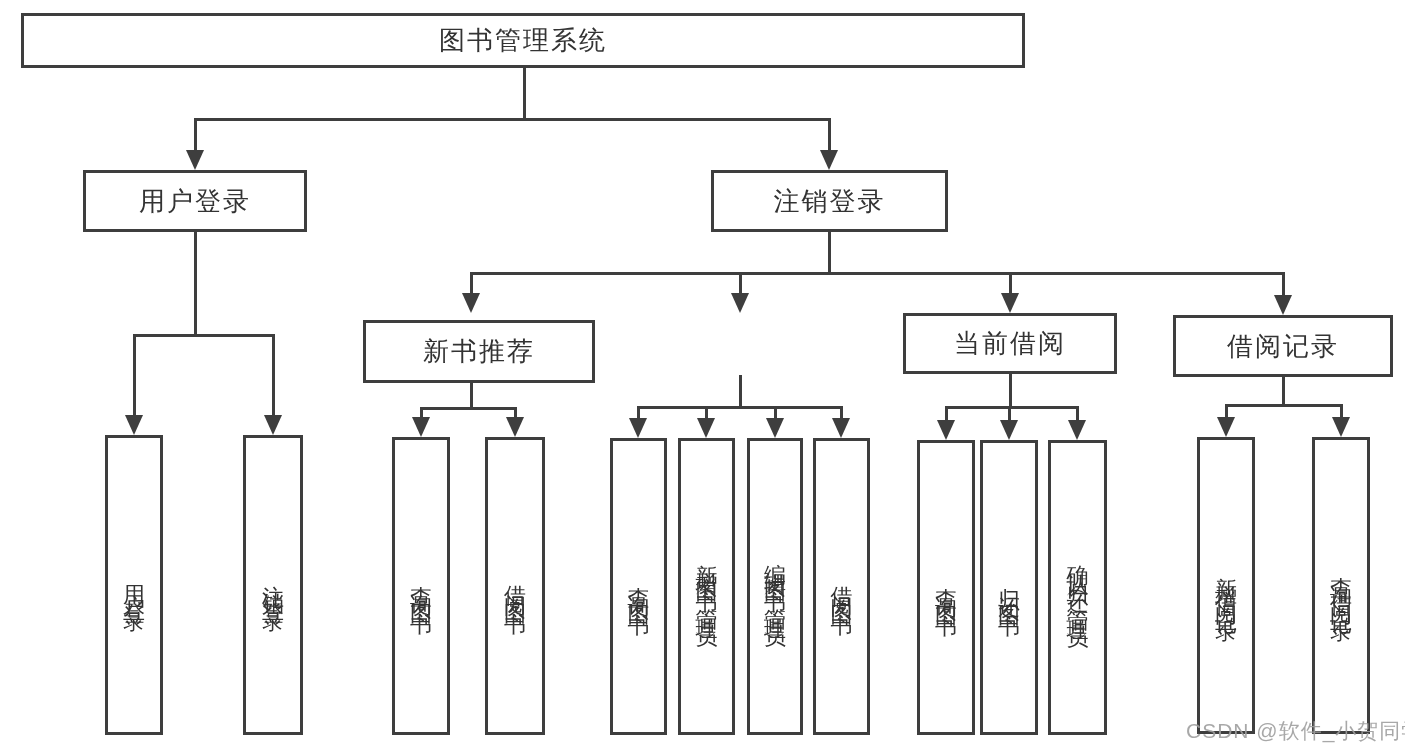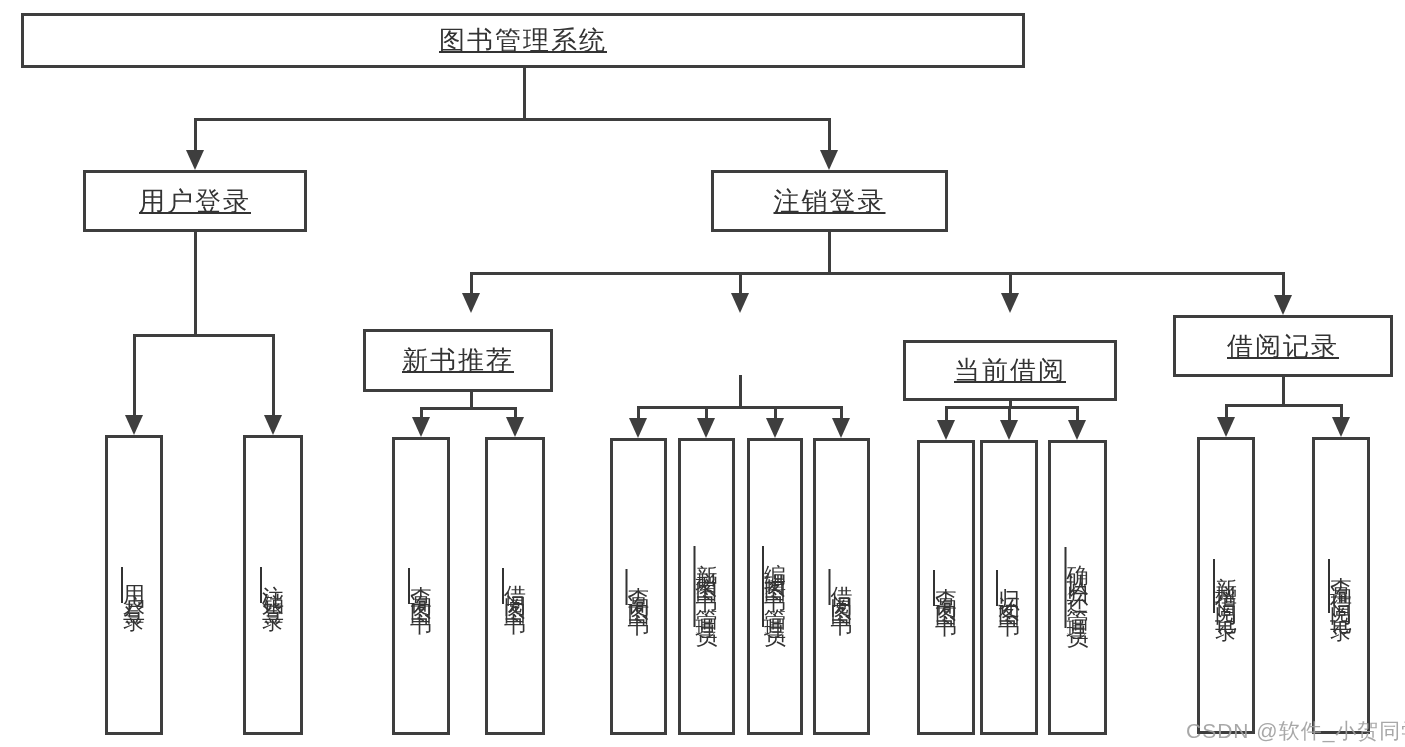--- a/index.html
+++ b/index.html
@@ -10,39 +10,38 @@
     font-family:"Liberation Sans", sans-serif;
     overflow:hidden;
   }
   .node{
     position:absolute;
     background:#ffffff;
     border:3px solid #3e3e3e;
     display:flex;align-items:center;justify-content:center;
     color:#333333;
     box-sizing:border-box;
-    text-decoration:underline;
   }
   .hnode{font-size:26px;letter-spacing:2px;}
   .vnode{font-size:22px;}
   .vnode .vtext{
     writing-mode:vertical-rl;
     letter-spacing:9px;
     line-height:1;
     white-space:nowrap;
   }
   
   .b-root{left:21px;top:13px;width:1004px;height:55px;}
   
   .b-user-login{left:83px;top:170px;width:224px;height:62px;}
   .b-book-mgmt{left:711px;top:170px;width:237px;height:62px;}
   
-  .b-new-book-rec{left:363px;top:329px;width:190px;height:63px;align-items:center;}
+  .b-new-book-rec{left:363px;top:320px;width:232px;height:63px;align-items:center;}
   .b-book-borrow{left:632px;top:313px;width:215px;height:62px;}
-  .b-current-borrow{left:903px;top:313px;width:214px;height:61px;margin-top:27px;}
+  .b-current-borrow{left:903px;top:313px;width:214px;height:61px;}
   .b-borrow-records{left:1173px;top:315px;width:220px;height:62px;}
   
   .b-v1{left:105px;top:435px;width:58px;height:300px;}
   .b-v2{left:243px;top:435px;width:60px;height:300px;}
   .b-v3{left:392px;top:437px;width:58px;height:298px;}
   .b-v4{left:485px;top:437px;width:60px;height:298px;}
   .b-v5{left:610px;top:438px;width:57px;height:297px;}
   .b-v6{left:678px;top:438px;width:57px;height:297px;}
   .b-v7{left:747px;top:438px;width:56px;height:297px;}
   .b-v8{left:813px;top:438px;width:57px;height:297px;}

